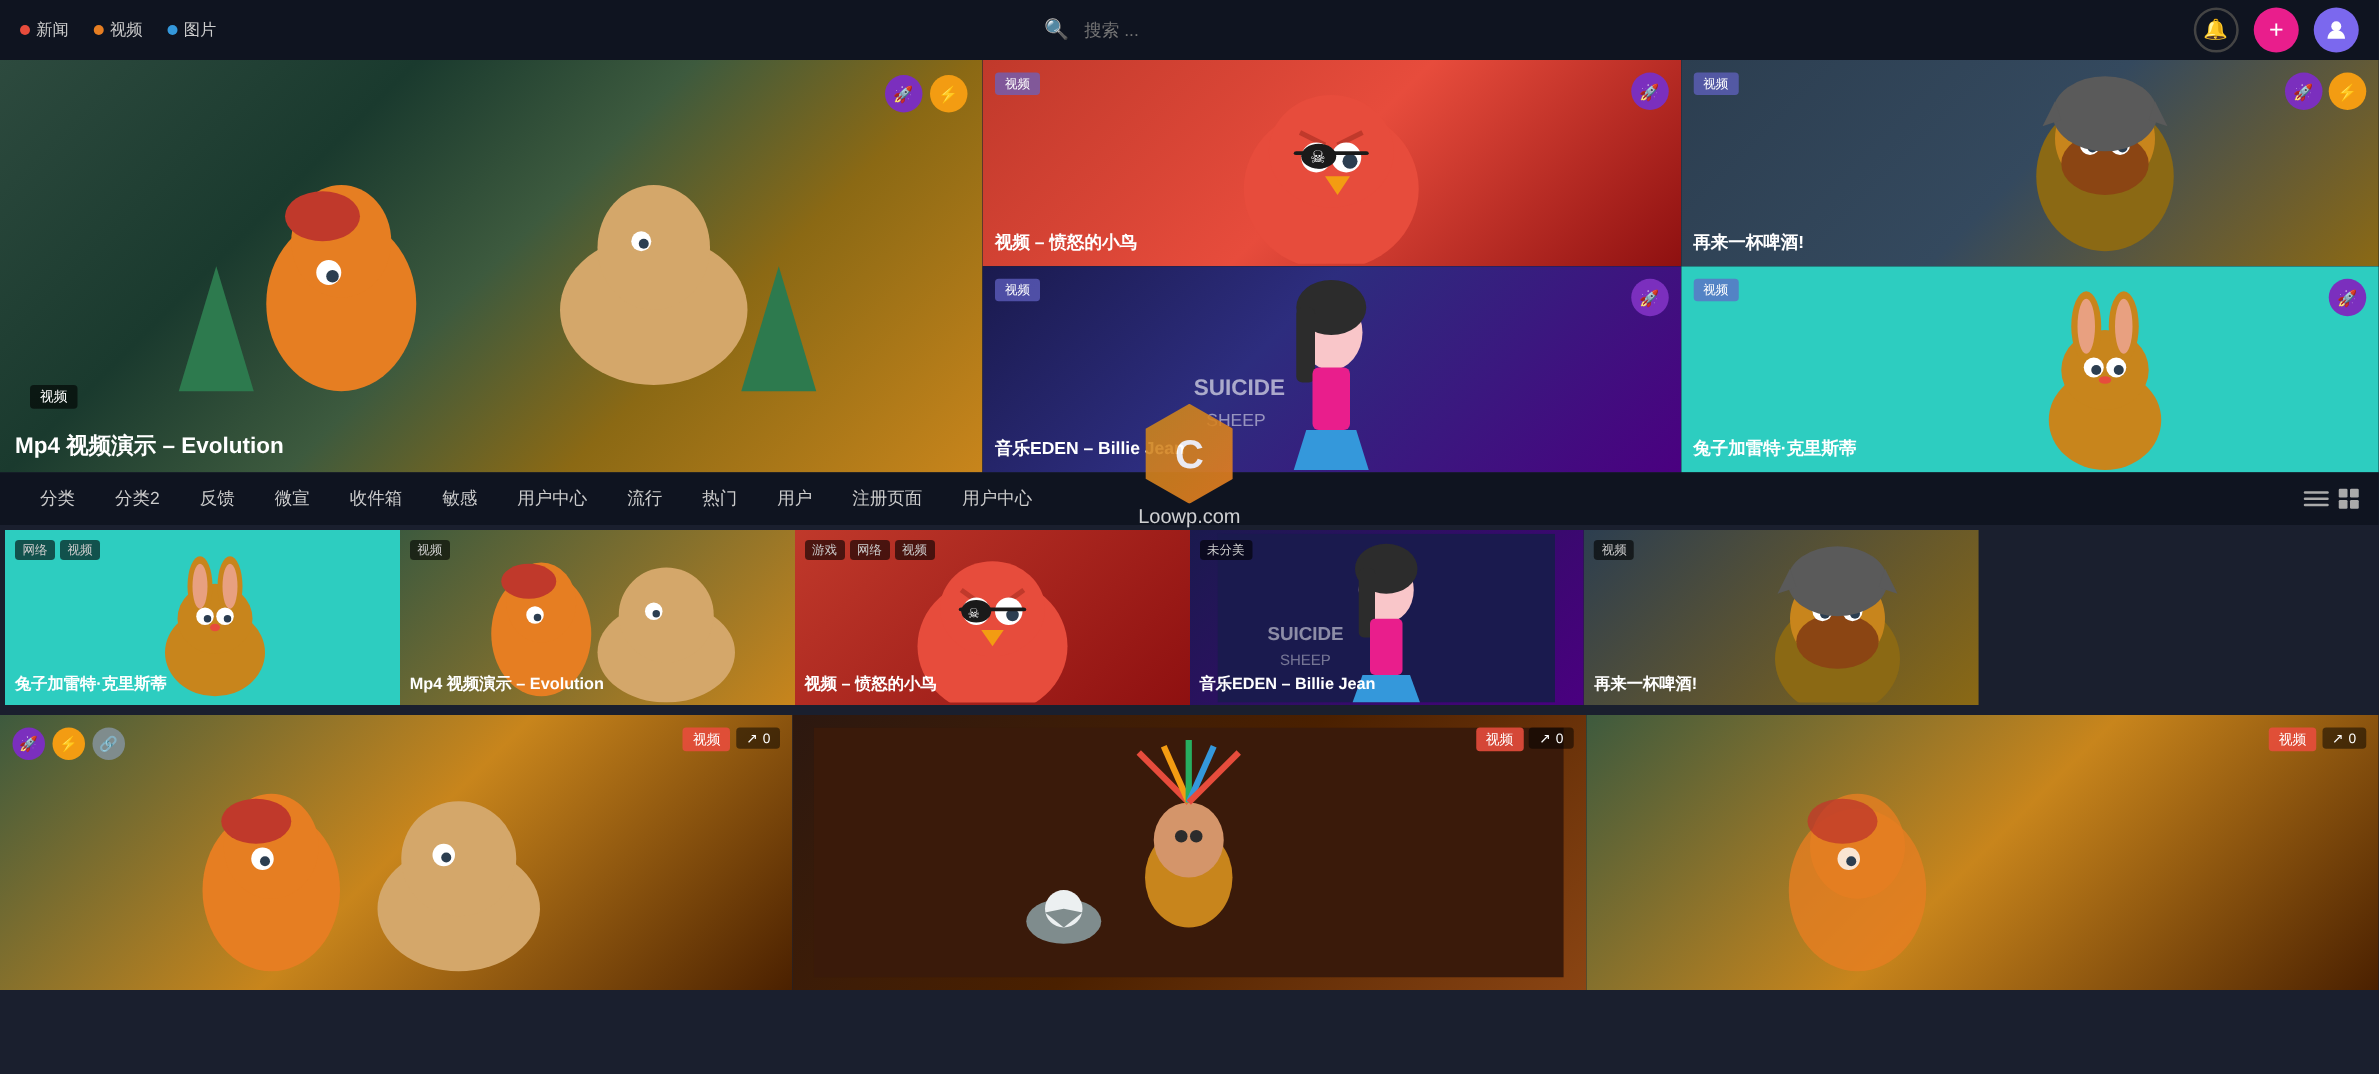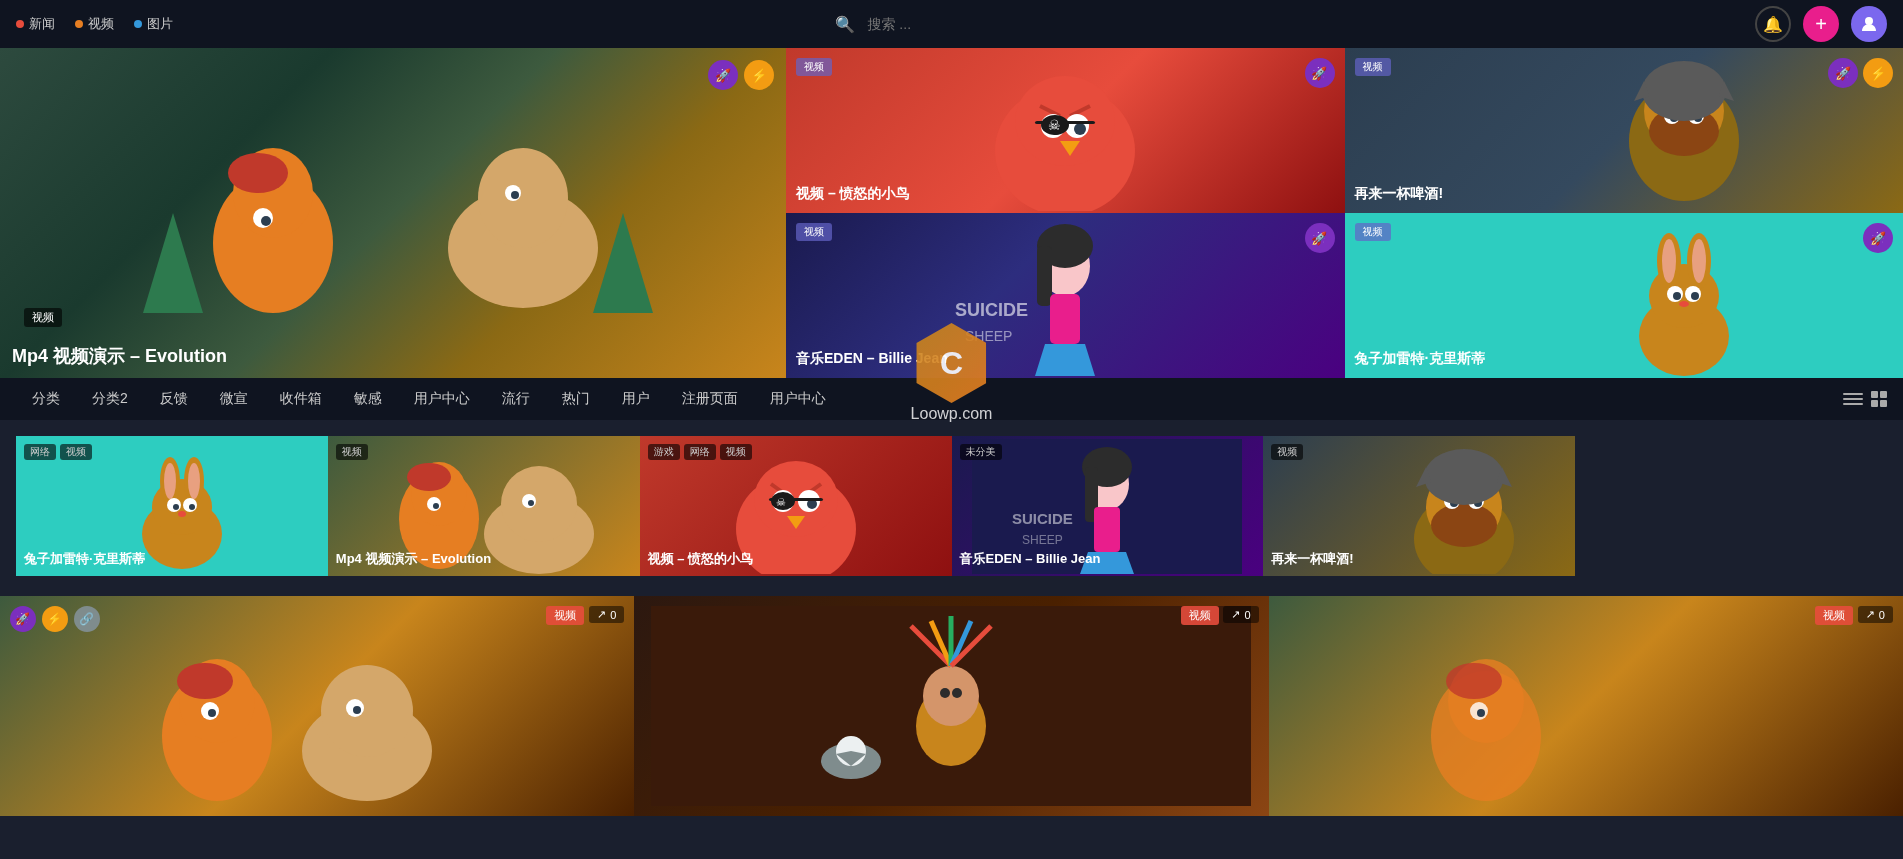--- a/index.html
+++ b/index.html
@@ -210,21 +210,21 @@
       display: flex;
       align-items: center;
       gap: 8px;
     }
 
     
     .content-grid {
       display: grid;
       grid-template-columns: repeat(6, 1fr);
       gap: 0;
-      padding: 16px;
+      padding: 4px;
     }
     .content-card {
       position: relative;
       overflow: hidden;
       height: 140px;
       cursor: pointer;
     }
     .card-bg {
       width: 100%; height: 100%;
       display: flex;

